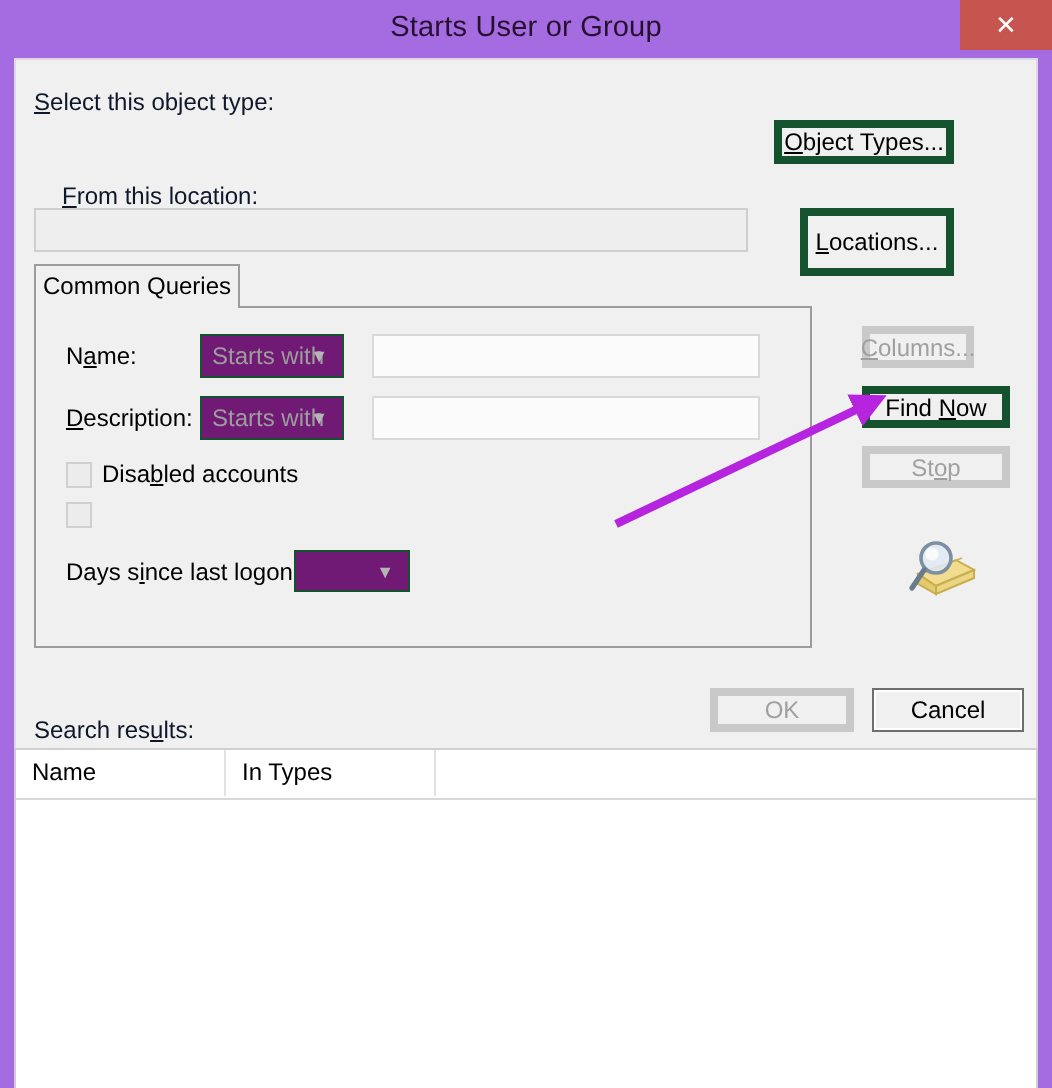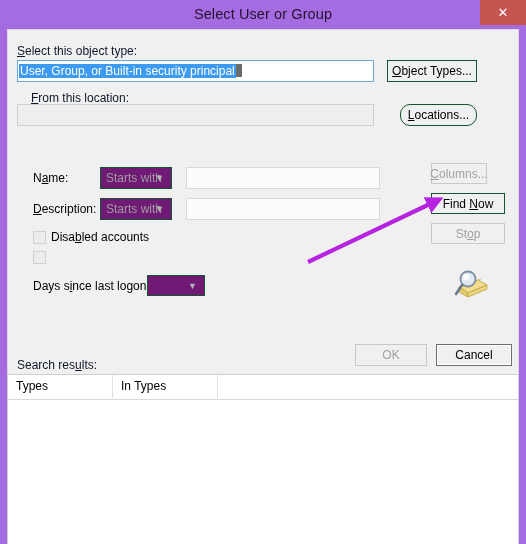--- a/index.html
+++ b/index.html
@@ -97,21 +97,21 @@
     height: 13px;
     background: #6b6b6b;
     vertical-align: -2px;
   }
 
   
   .btn {
     position: absolute;
     box-sizing: border-box;
     background: #f0f0f0;
-    border: 1px solid #14532d;
+    border: 4px solid #14532d;
     font-size: 12px;
     line-height: 100%;
     text-align: center;
     color: #000;
     cursor: pointer;
     display: flex;
     align-items: center;
     justify-content: center;
   }
   .btn.disabled {
@@ -230,46 +230,47 @@
     width: 526px; height: 544px;
     pointer-events: none;
   }
 </style>
 </head>
 <body>
 
 <div id="app">
 
   <div class="titlebar">
-    <div class="title-text">Select User or Group</div>
+    <div class="title-text">Starts User or Group</div>
     <div class="close-btn">✕</div>
   </div>
 
   <div class="dialog-body"></div>
 
   <div class="label" style="left:17px; top:44px;">
     <span class="ul">S</span><span>elect this object type:</span>
   </div>
-  <div class="field sel" style="left:17px; top:60px; width:357px; height:22px;">
-    <span class="selection">User, Group, or Built-in security principal</span><span class="caret"></span>
-  </div>
   <div class="btn" style="left:387px; top:60px; width:90px; height:22px;">
     <span><span class="ul">O</span>bject Types...</span>
   </div>
 
   <div class="label" style="left:31px; top:91px;">
     <span class="ul">F</span><span>rom this location:</span>
   </div>
   <div class="field disabled" style="left:17px; top:104px; width:357px; height:22px;">
     <span></span>
   </div>
-  <div class="btn" style="left:400px; top:104px; width:77px; height:22px;border-radius:10px;">
+  <div class="btn" style="left:400px; top:104px; width:77px; height:34px;">
     <span><span class="ul">L</span>ocations...</span>
   </div>
 
+  <div class="tabstrip">
+    <div class="tab">Common Queries</div>
+    <div class="tab-panel"></div>
+  </div>
 
   <div class="label dim" style="left:33px; top:171px;">
     N<span class="ul">a</span>me:
   </div>
   <div class="combo" style="left:100px; top:167px; width:72px; height:22px;">
     <span>Starts with</span>
     <span class="arrow">▼</span>
   </div>
   <div class="field" style="left:186px; top:167px; width:194px; height:22px; background:#fbfbfb; border-color:#d9d9d9;">
     <span></span>
@@ -332,21 +333,21 @@
 
   <div class="btn disabled" style="left:355px; top:344px; width:72px; height:22px;">
     <span>OK</span>
   </div>
   <div class="btn default" style="left:436px; top:344px; width:76px; height:22px;">
     <span>Cancel</span>
   </div>
 
   <div class="results-grid">
     <div class="grid-header">
-      <div class="col" style="left:0; width:105px;">Types</div>
+      <div class="col" style="left:0; width:105px;">Name</div>
       <div class="col" style="left:105px; width:105px;">In Types</div>
       <div class="col" style="left:210px; width:302px; border-right:none;"></div>
     </div>
   </div>
 
   <svg class="anno-arrow">
     <defs>
       <marker id="arrowhead" markerWidth="4.2" markerHeight="4.2" refX="1.2" refY="2.1" orient="auto">
         <polygon points="0,0 4.2,2.1 0,4.2" fill="#b624e0"></polygon>
       </marker>

